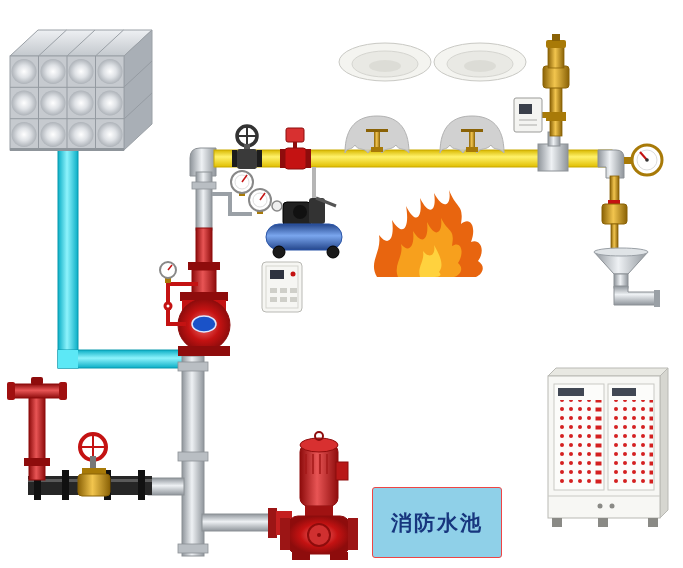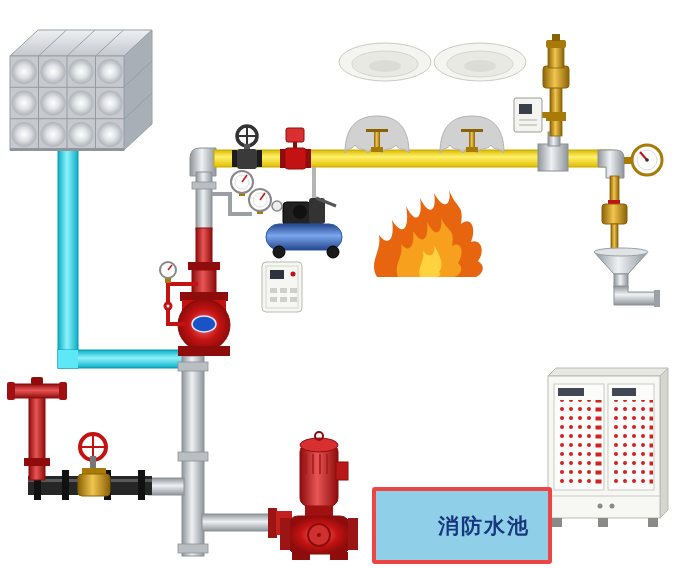--- a/index.html
+++ b/index.html
@@ -3,22 +3,22 @@
 <meta charset="utf-8">
 <style>
   html,body{margin:0;padding:0;background:#ffffff;}
   .stage{
     position:relative;width:683px;height:568px;background:#ffffff;
     overflow:hidden;font-family:"DejaVu Sans","Liberation Sans",sans-serif;
   }
   .stage svg{position:absolute;left:0;top:0;}
   .reservoir{
     position:absolute;left:372px;top:487px;width:128px;height:69px;
-    background:#8fd0e8;border:4px solid #ef4444;border-radius:3px;
-    display:flex;align-items:center;justify-content:center;padding-left:44px;
+    background:#8fd0e8;border:1px solid #ef4444;border-radius:3px;
+    display:flex;align-items:center;justify-content:center;
   }
   .reservoir span{
     color:#17367e;font-size:21px;font-weight:bold;letter-spacing:2px;
   }
 </style>
 </head>
 <body>
 
 <div class="stage">
 

